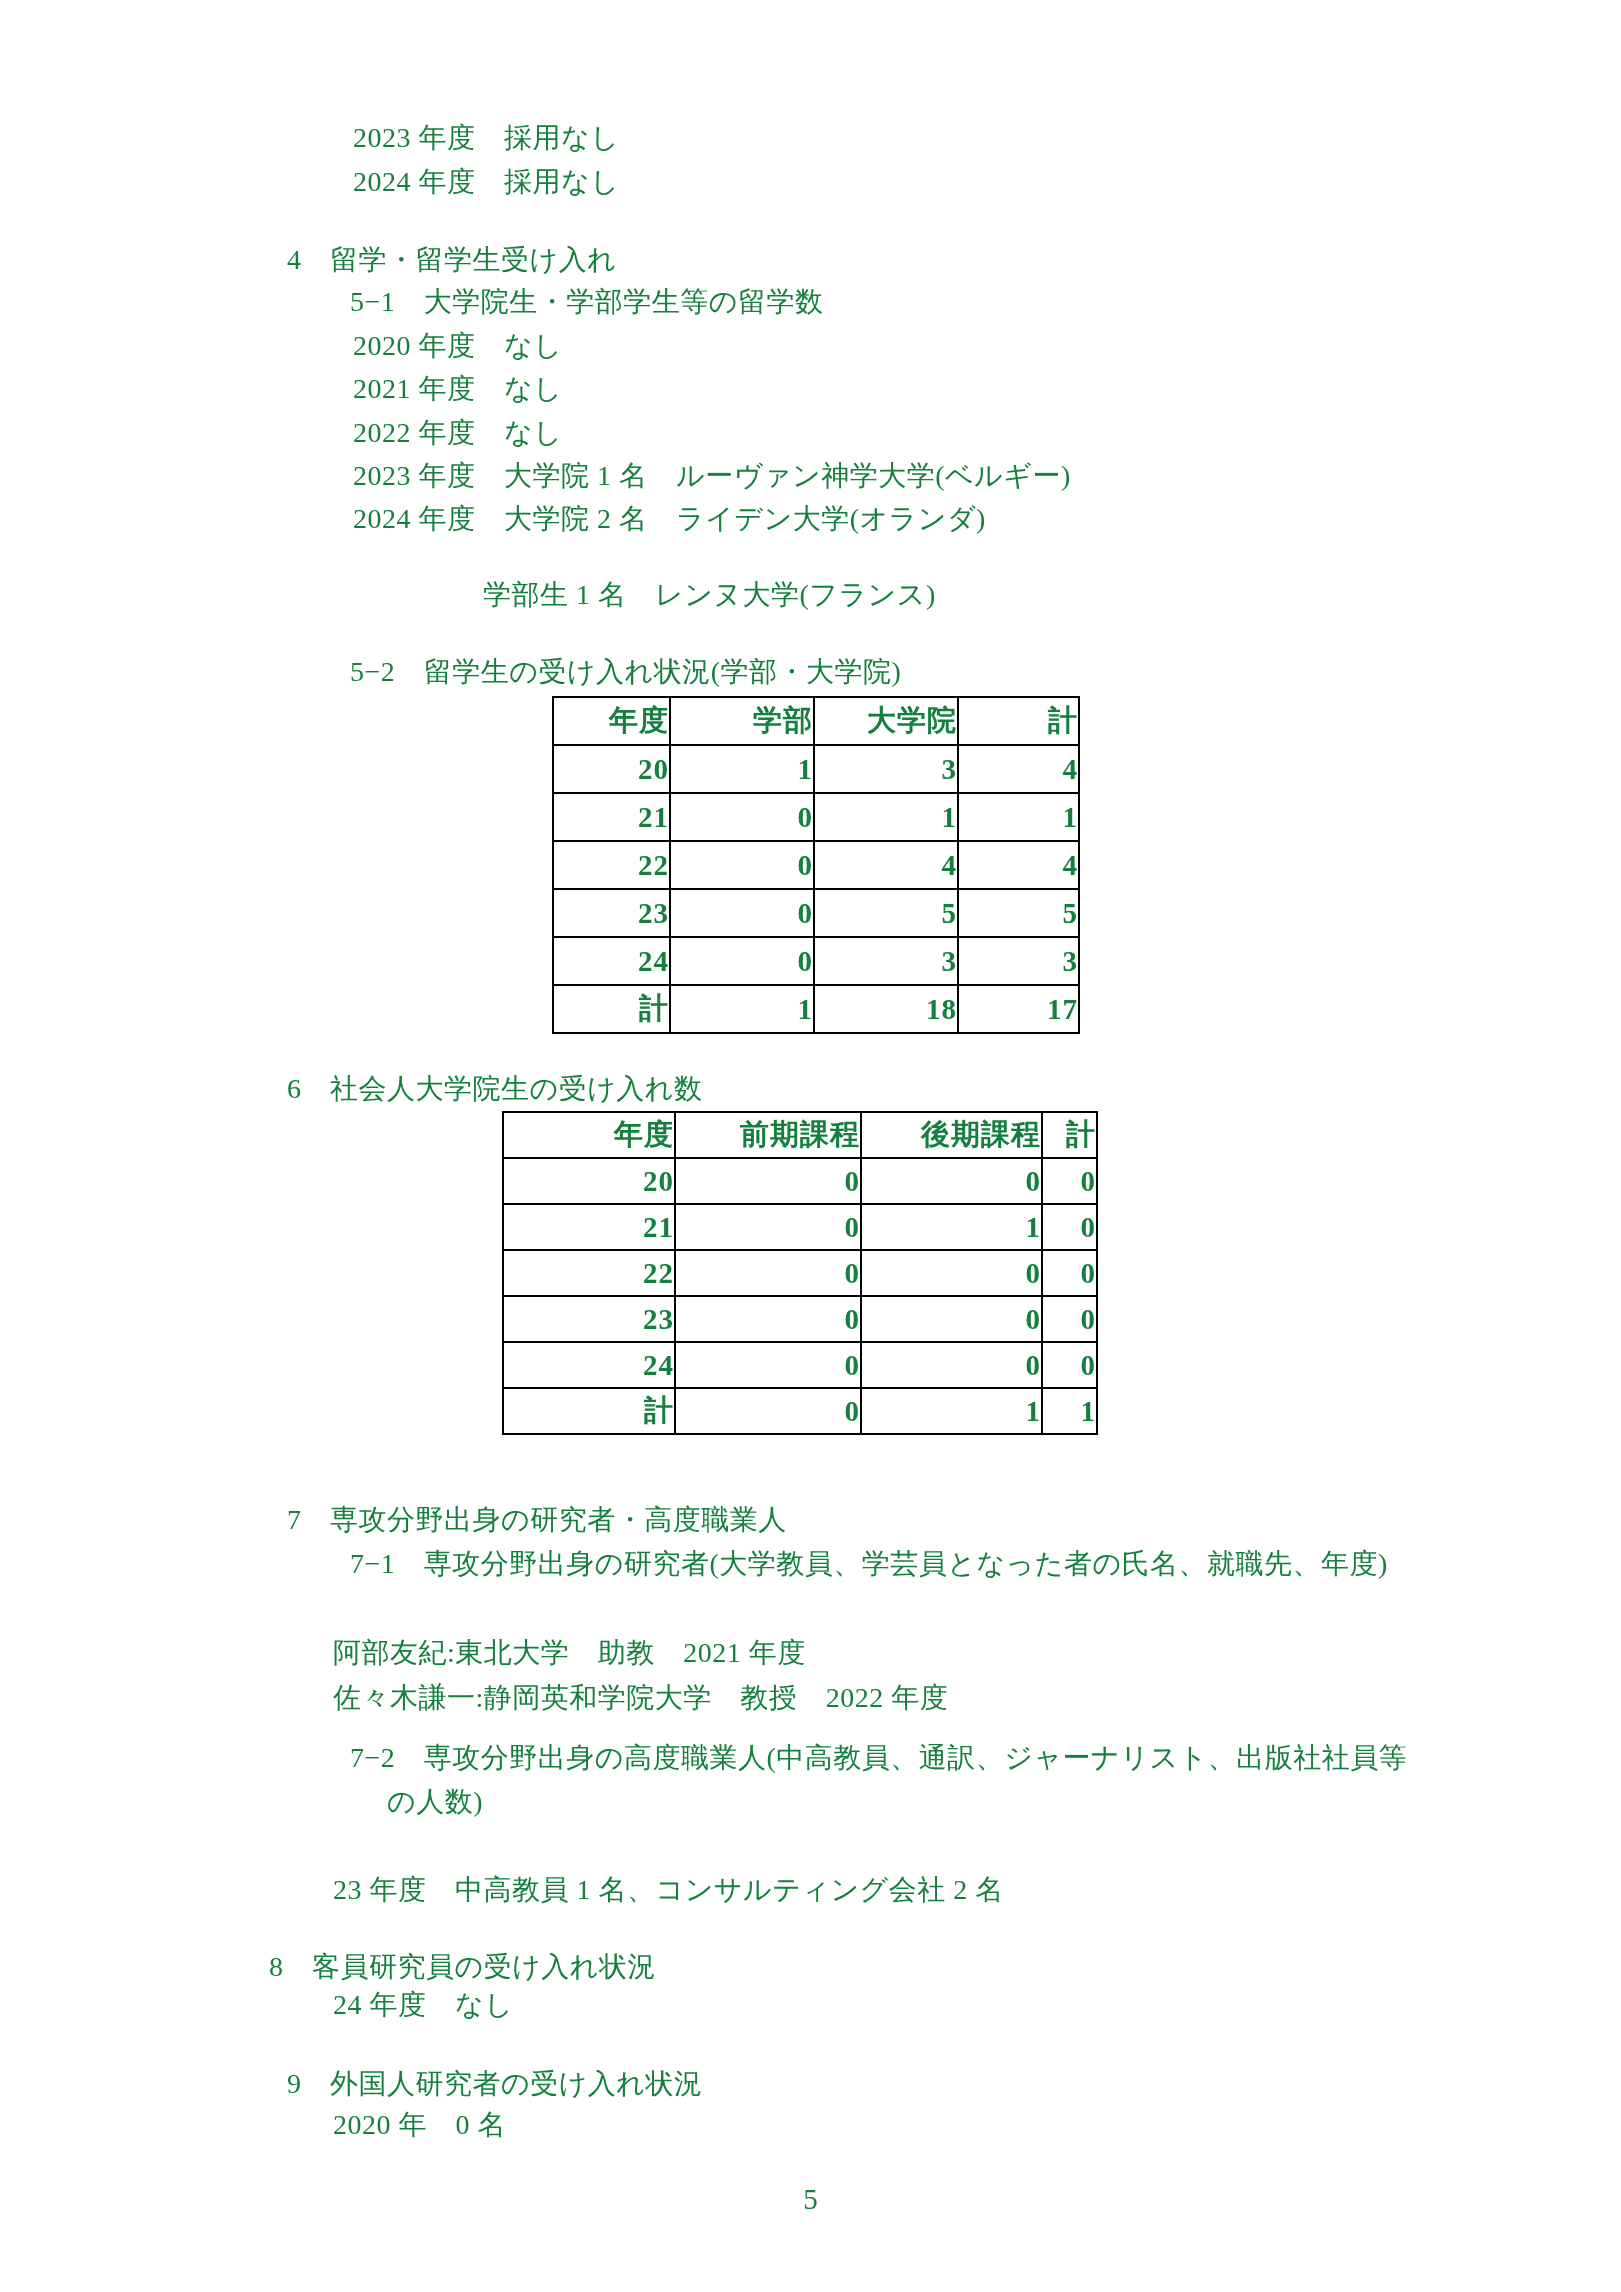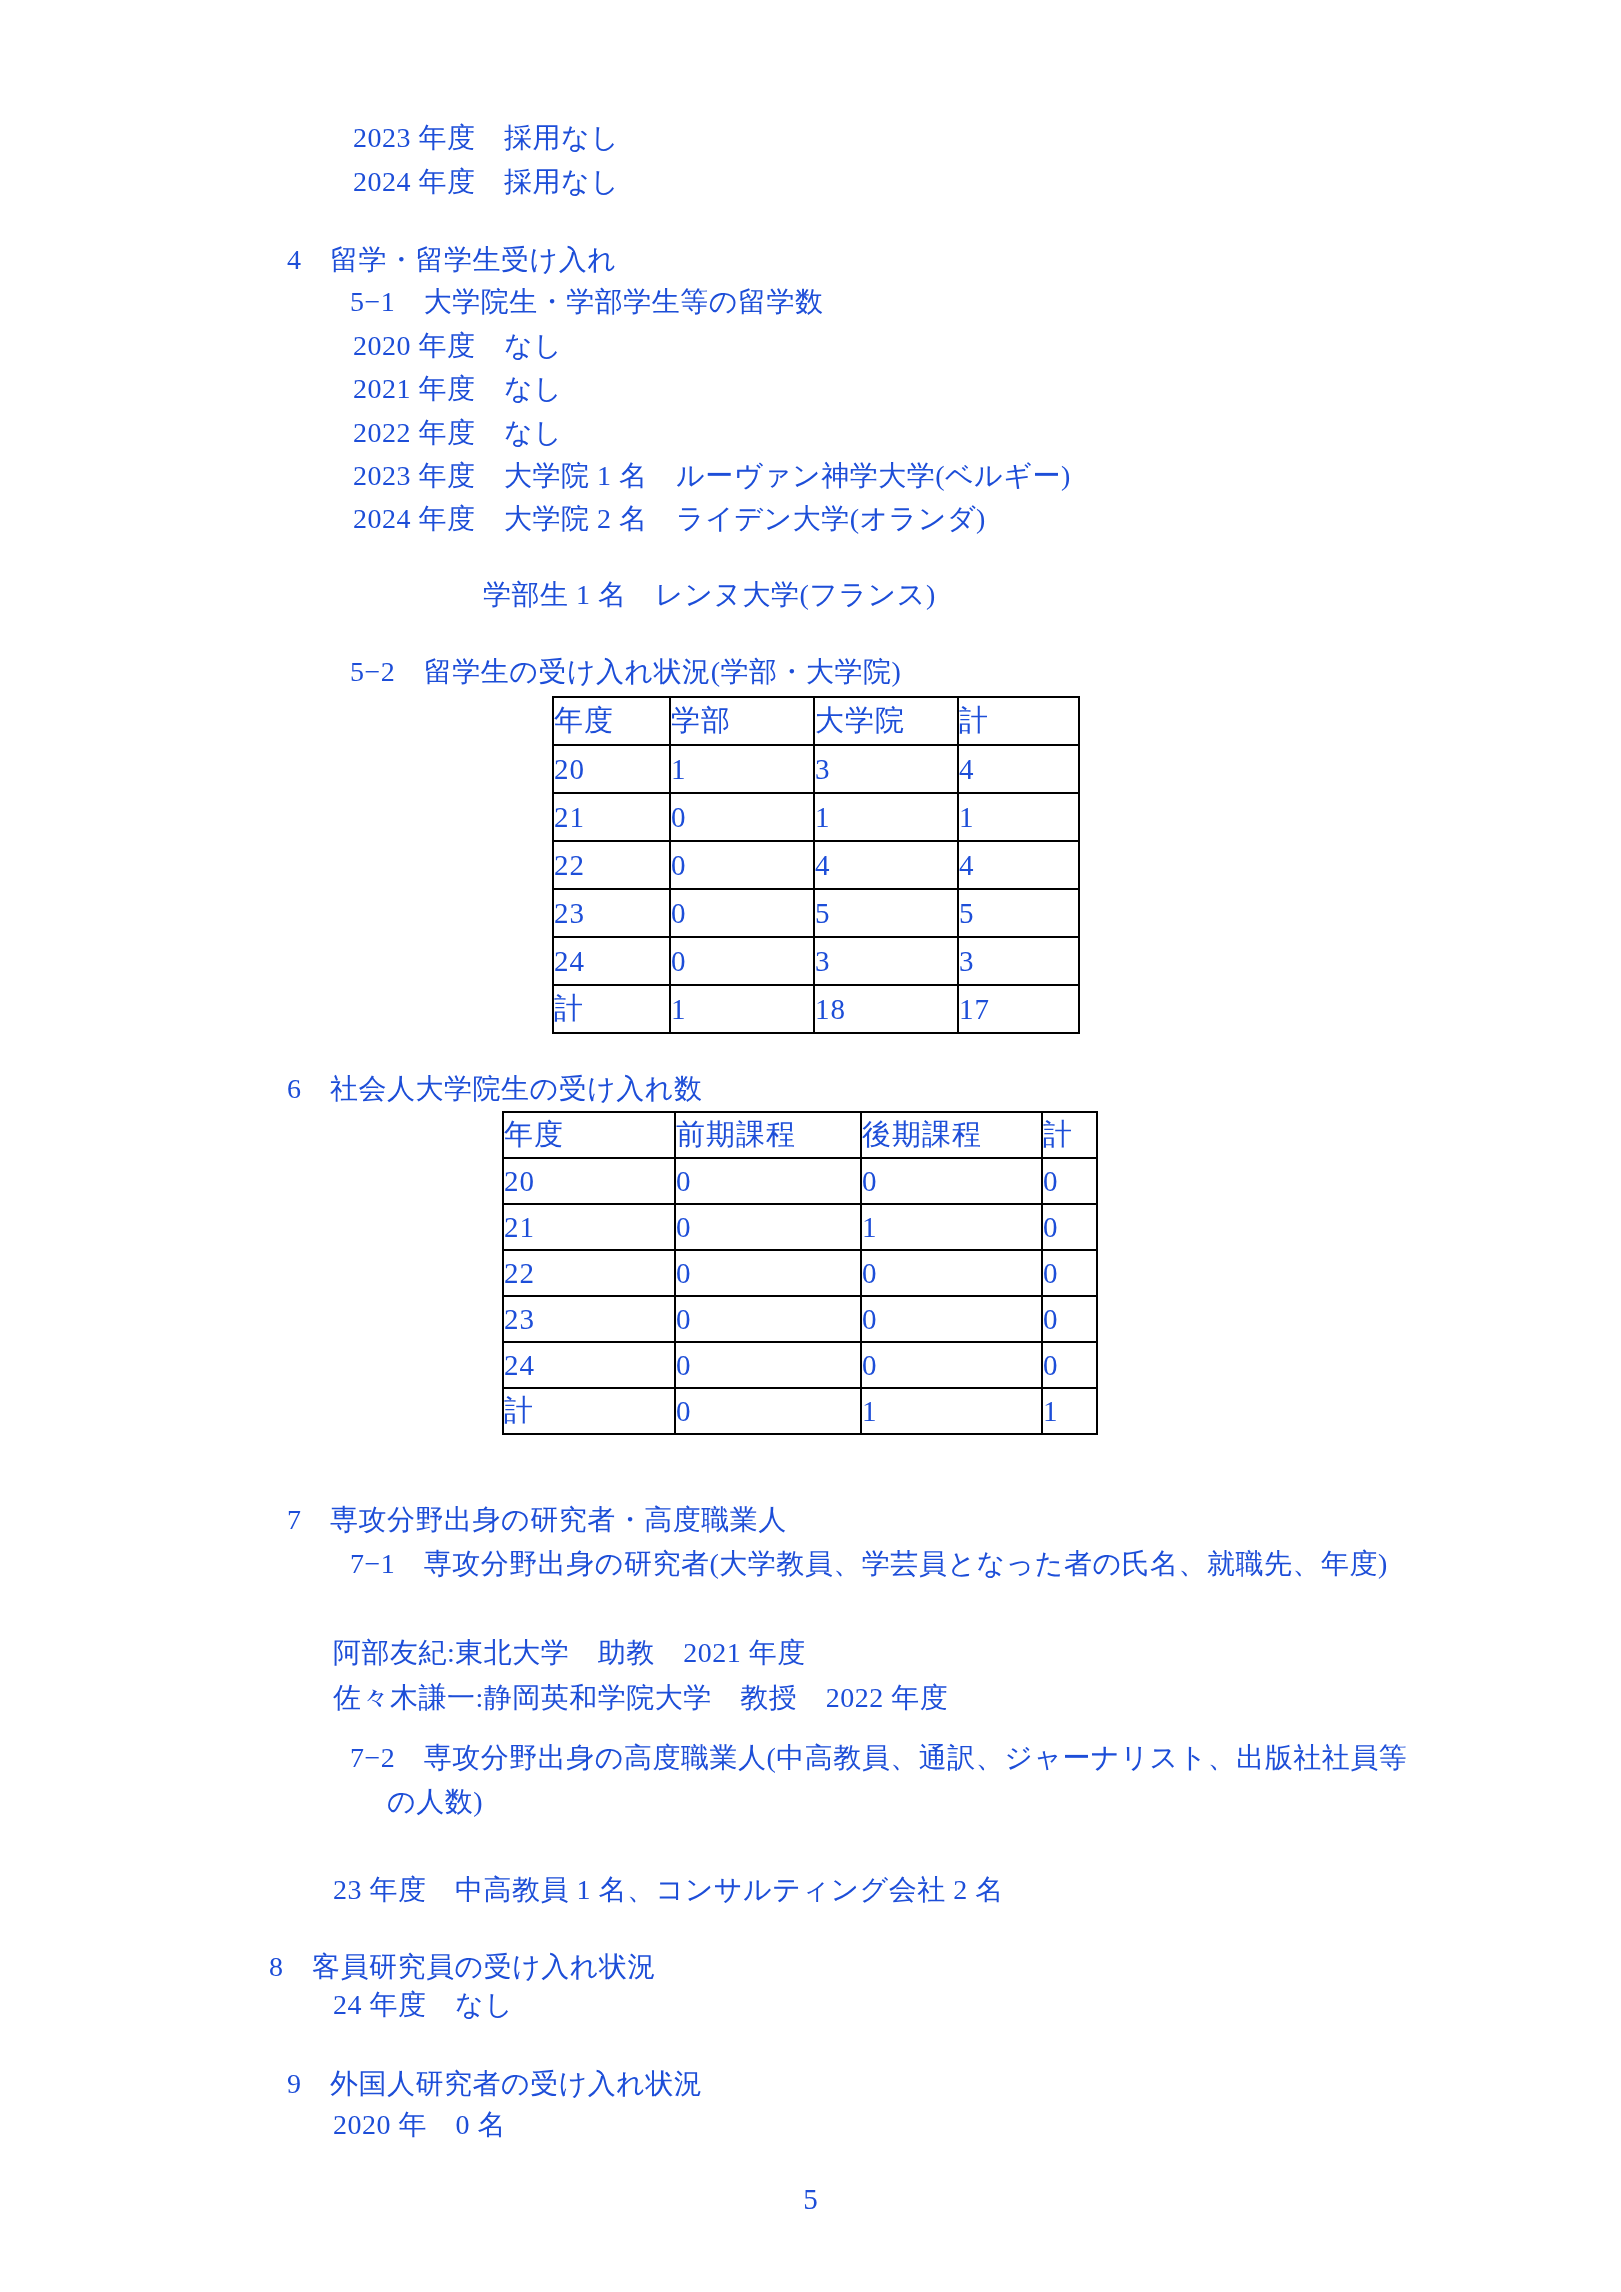--- a/index.html
+++ b/index.html
@@ -7,21 +7,21 @@
     padding: 0;
     background: #e8e8e8;
   }
   .page {
     position: relative;
     width: 1621px;
     height: 2293px;
     margin: 0 auto;
     background: #ffffff;
     font-family: "Liberation Serif", "DejaVu Serif", serif;
-    color: #1d4ed8;
+    color: #15803d;
     overflow: hidden;
   }
   .line {
     position: absolute;
     font-size: 28px;
     line-height: 1.25;
     white-space: pre;
     letter-spacing: 0.5px;
   }
   .page-num {
@@ -33,24 +33,24 @@
   }
   table.doc-table {
     position: absolute;
     border-collapse: collapse;
     table-layout: fixed;
     font-size: 29px;
   }
   table.doc-table th,
   table.doc-table td {
     border: 2.9px solid #000000;
-    text-align: left;
+    text-align: right;
     vertical-align: middle;
     padding: 0;
-    font-weight: normal;
+    font-weight: bold;
     letter-spacing: 1px;
     margin-left: 46px;
   }
   #tbl-students th, #tbl-students td { height: 46px; }
   #tbl-adults   th, #tbl-adults   td { height: 44px; }
 </style>
 </head>
 <body>
 
 <div class="page">

